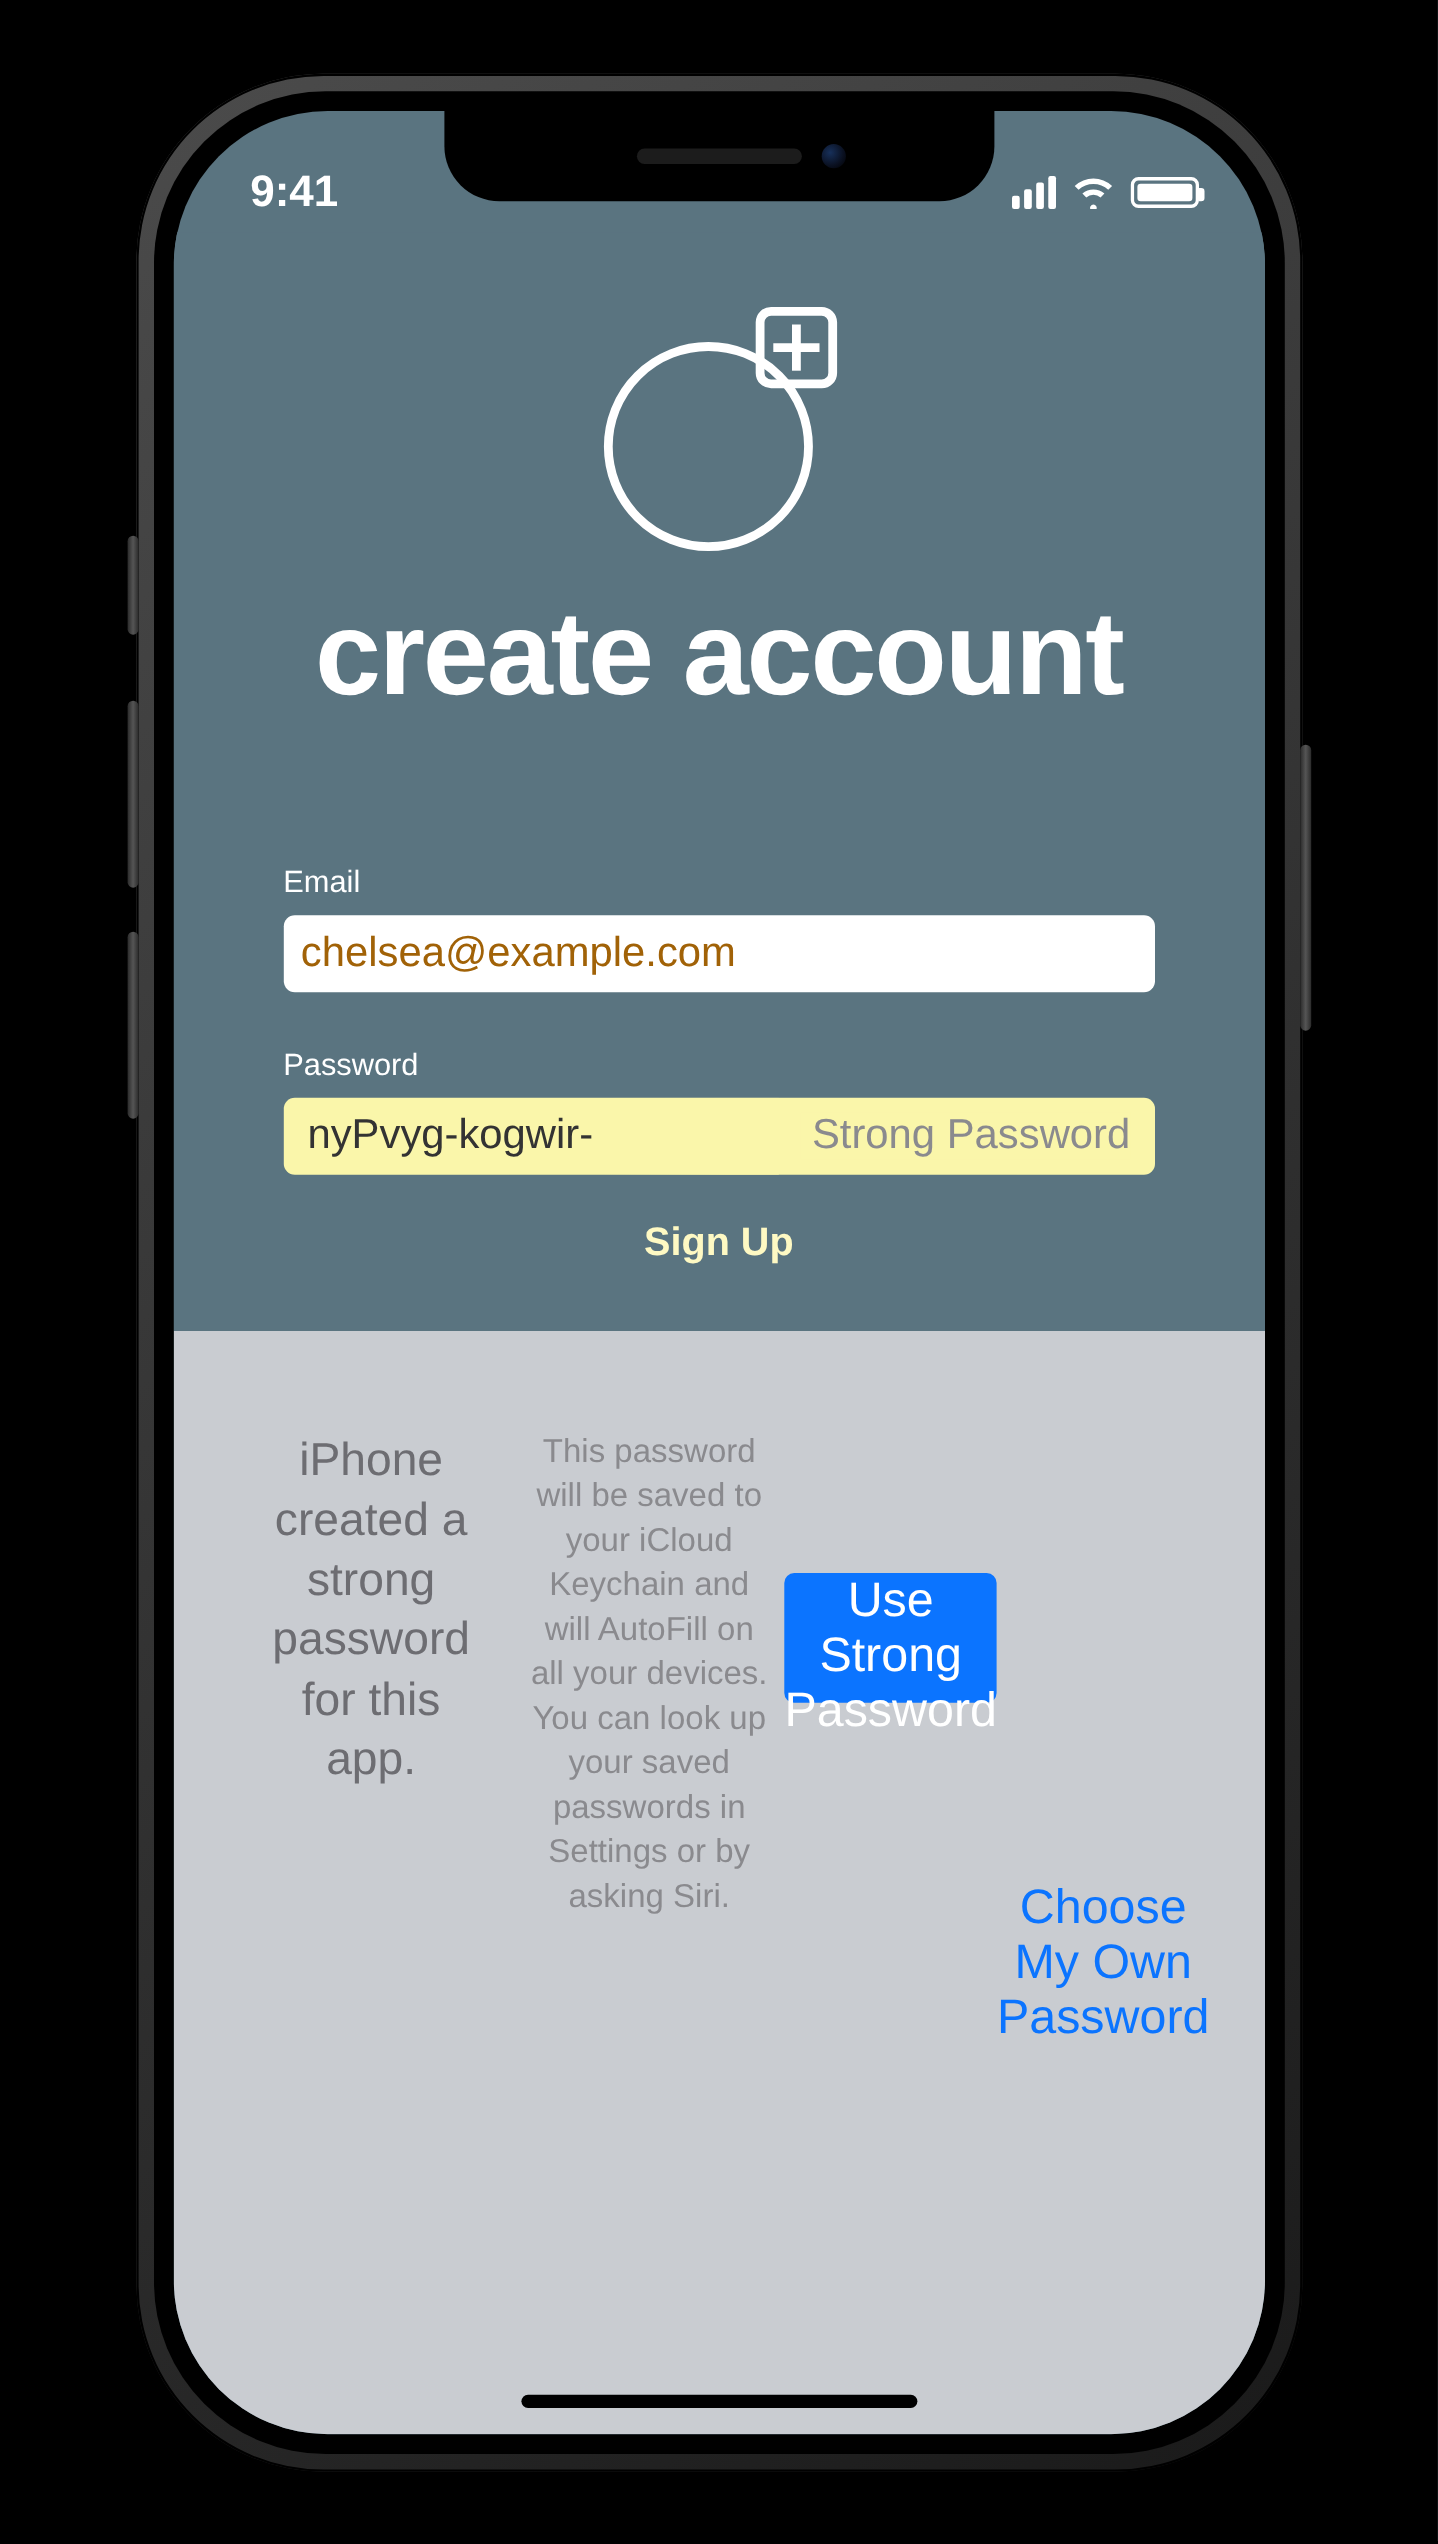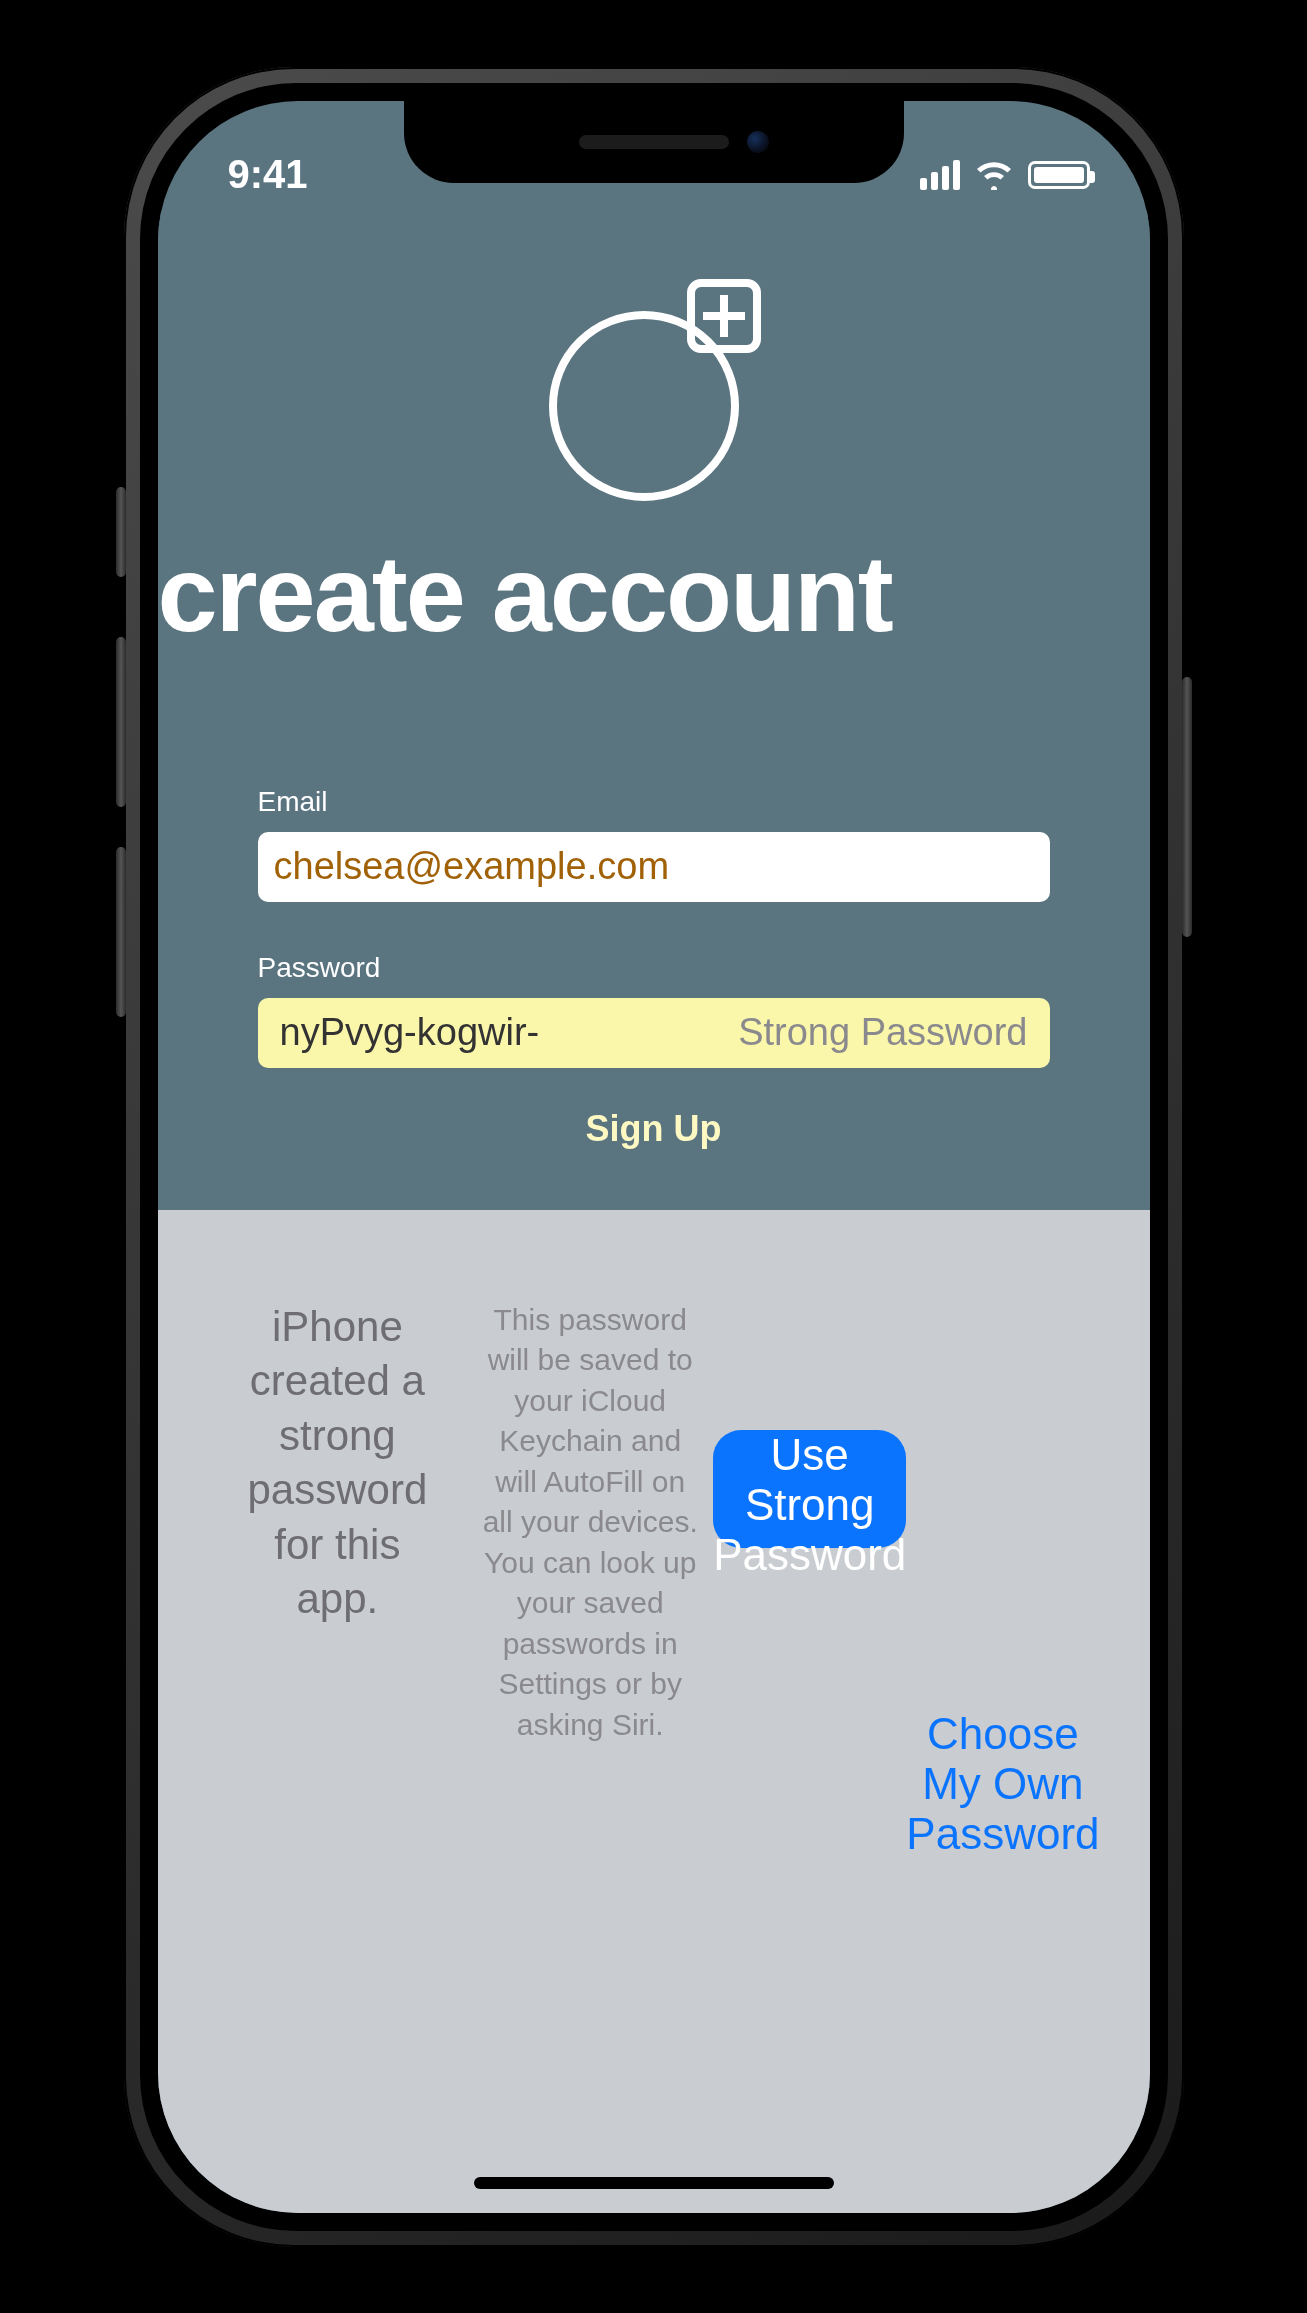--- a/index.html
+++ b/index.html
@@ -167,21 +167,21 @@
     .logo .plus::before, .logo .plus::after {
       content: "";
       position: absolute;
       background: #fff;
     }
 
     .title {
       color: #fff;
       font-size: 108px;
       font-weight: 800;
-      text-align: left;
+      text-align: center;
       letter-spacing: -2px;
       margin-bottom: 130px;
     }
 
     .form {
       padding: 0 100px;
     }
     .label {
       color: #fff;
       font-size: 28px;
@@ -263,21 +263,21 @@
       color: #8a8a8e;
       font-size: 30px;
       line-height: 1.35;
       padding: 0 10px;
     }
     .sheet-btn-primary {
       margin-top: 130px;
       height: 118px;
       background: #0b74ff;
       border: none;
-      border-radius: 28px;
+      border-radius: 9px;
       color: #fff;
       font-size: 44px;
       font-weight: 500;
       width: 100%;
     }
     .sheet-btn-secondary {
       margin-top: 55px;
       background: transparent;
       border: none;
       color: #0b74ff;

